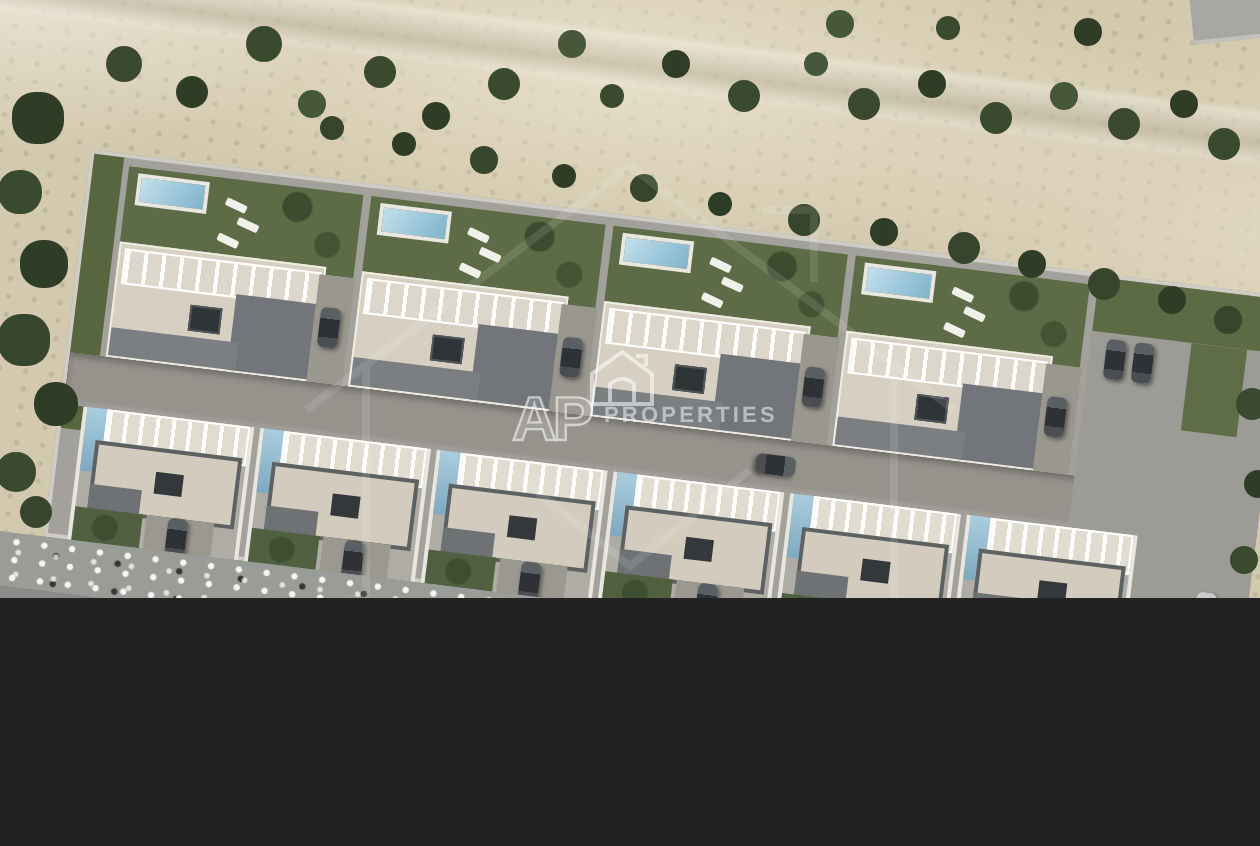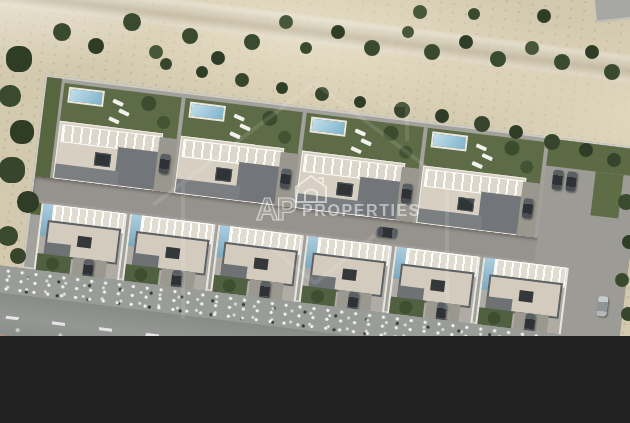--- a/index.html
+++ b/index.html
@@ -1,17 +1,17 @@
 <!DOCTYPE html>
 <html><head>
 <meta charset="utf-8">
 <style>
   html,body{margin:0;padding:0;background:#222;}
   #viewport{
-    position:relative;width:630px;height:336px;overflow:hidden;
+    position:relative;width:630px;height:299px;overflow:hidden;
     background:#d3c9ae;font-family:"Liberation Sans",sans-serif;
   }
   #viewport *{position:absolute;box-sizing:border-box;}
 
   
   .scene{
     left:0;top:-80px;width:720px;height:540px;
     transform:rotate(7deg);transform-origin:0 0;
   }
 
@@ -160,21 +160,21 @@
       310px 420px 0 3px #33402a, 205px 390px 0 2px #2c3824, 350px 390px 0 2px #33402a,
       560px 416px 0 3px #2c3824, 600px 418px 0 2px #33402a;}
   .pole{width:2px;height:9px;background:#26262a;transform:rotate(7deg);}
 
   
   .watermark{left:0;top:0;width:630px;height:423px;pointer-events:none;}
   .wm-big{left:145px;top:75px;opacity:.11;}
   .wm-logo{left:294px;top:174px;opacity:.55;}
   .wm-ap{left:256px;top:192px;font-size:31px;font-weight:bold;letter-spacing:-2px;
     color:rgba(255,255,255,.12);-webkit-text-stroke:1.2px rgba(255,255,255,.55);}
-  .wm-props{left:302px;top:202px;font-size:16px;letter-spacing:1.6px;font-weight:bold;
+  .wm-props{left:302px;top:202px;font-size:11px;letter-spacing:1.6px;font-weight:bold;
     color:rgba(255,255,255,.5);}
 </style>
 </head>
 <body>
 
 <div id="viewport">
 
   <div class="scene">
     <div class="scrub"></div>
     <div class="scrub-track"></div>

